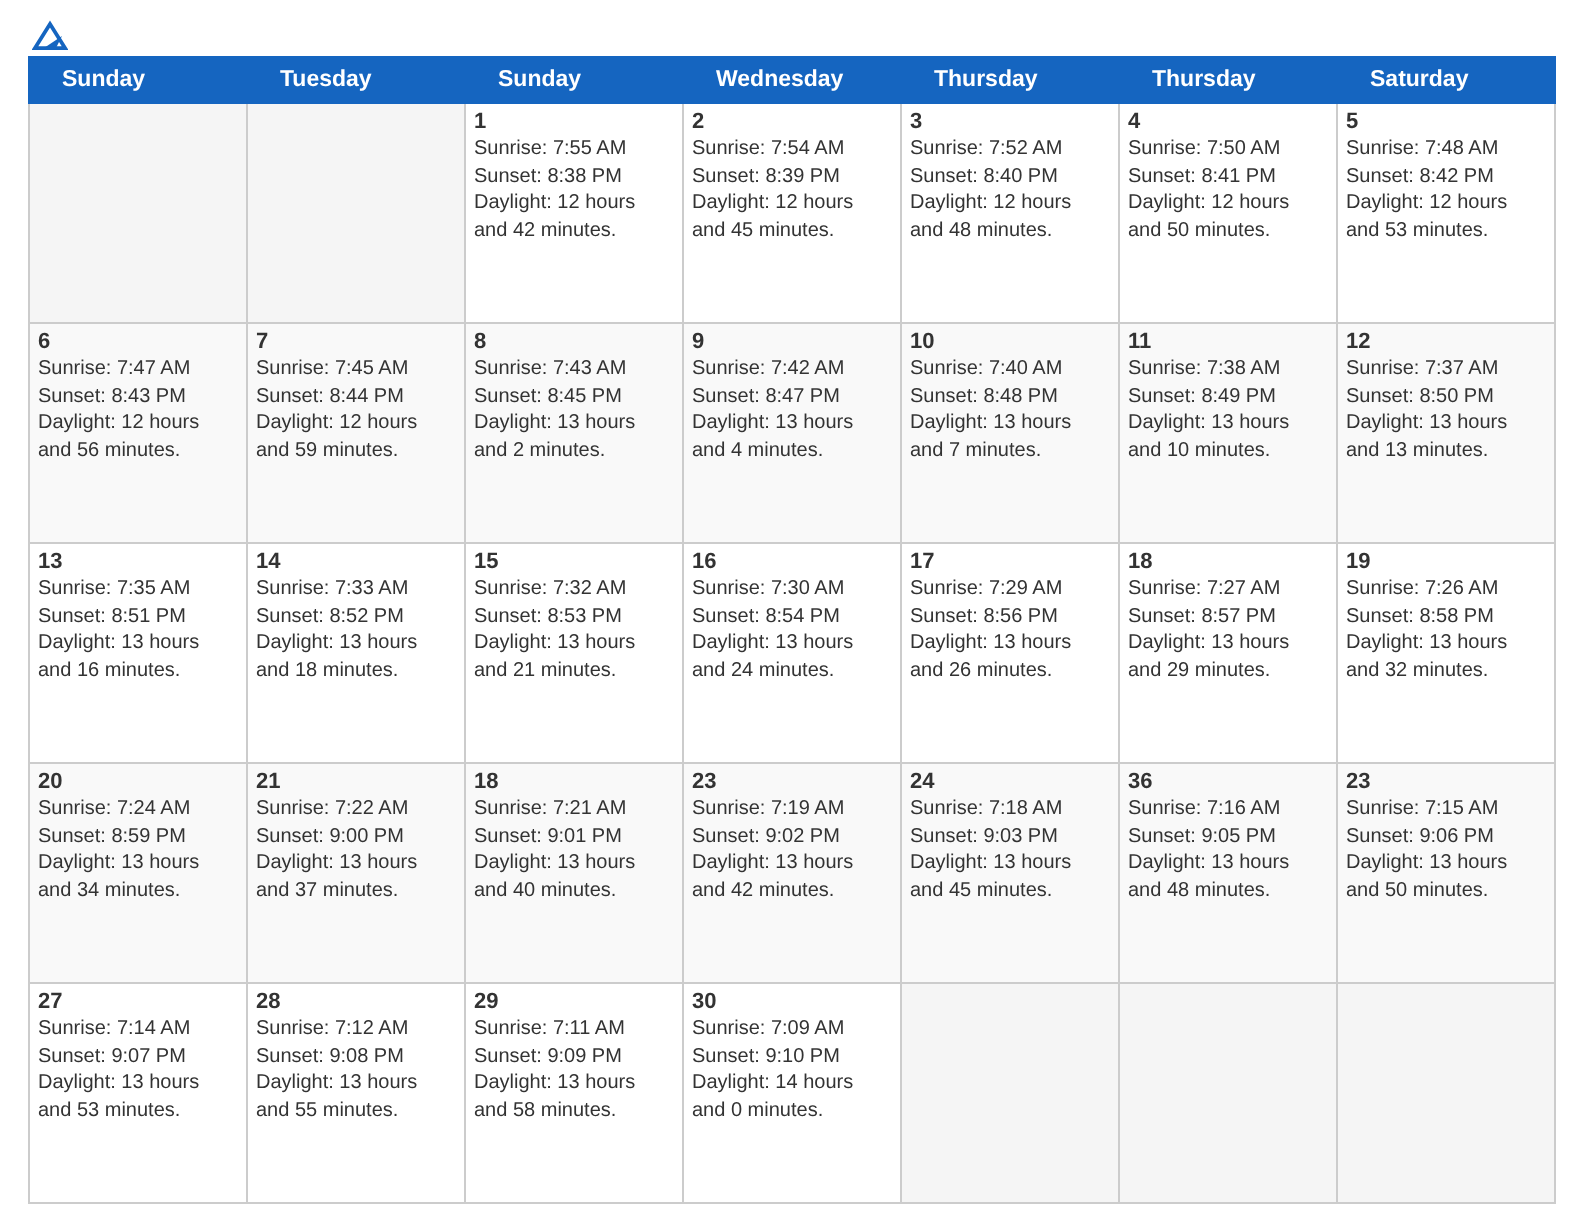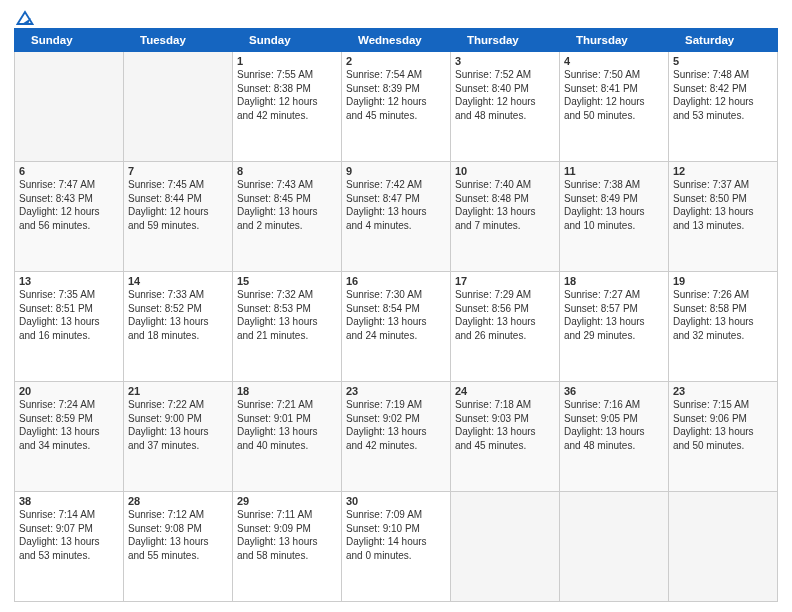--- a/index.html
+++ b/index.html
@@ -230,21 +230,21 @@
             <span class="day-number">36</span>
             <div class="day-info">Sunrise: 7:16 AM<br>Sunset: 9:05 PM<br>Daylight: 13 hours and 48 minutes.</div>
           </td>
           <td>
             <span class="day-number">23</span>
             <div class="day-info">Sunrise: 7:15 AM<br>Sunset: 9:06 PM<br>Daylight: 13 hours and 50 minutes.</div>
           </td>
         </tr>
         <tr>
           <td>
-            <span class="day-number">38</span>
+            <span class="day-number">27</span>
             <div class="day-info">Sunrise: 7:14 AM<br>Sunset: 9:07 PM<br>Daylight: 13 hours and 53 minutes.</div>
           </td>
           <td>
             <span class="day-number">28</span>
             <div class="day-info">Sunrise: 7:12 AM<br>Sunset: 9:08 PM<br>Daylight: 13 hours and 55 minutes.</div>
           </td>
           <td>
             <span class="day-number">29</span>
             <div class="day-info">Sunrise: 7:11 AM<br>Sunset: 9:09 PM<br>Daylight: 13 hours and 58 minutes.</div>
           </td>

